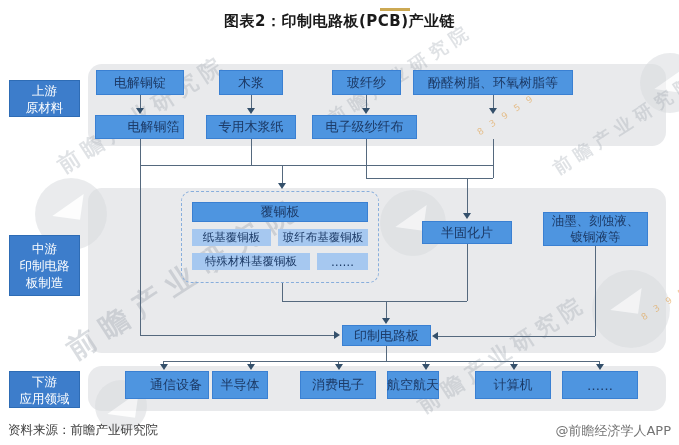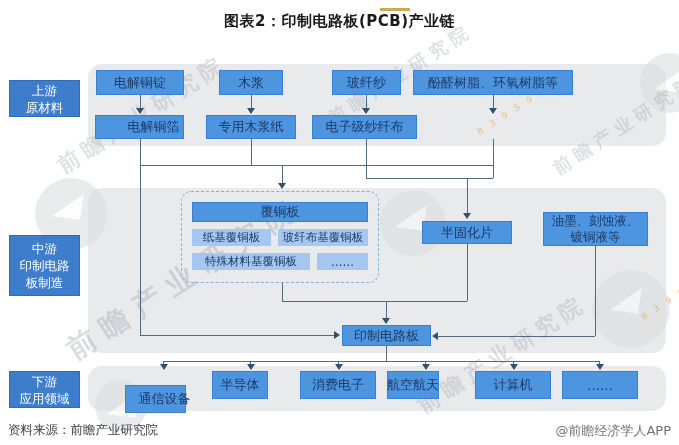--- a/index.html
+++ b/index.html
@@ -96,21 +96,21 @@
   <div class="box light" style="left:192px;top:245px;width:118px;height:17px;">特殊材料基覆铜板</div>
   <div class="box light" style="left:317px;top:245px;width:51px;height:17px;">……</div>
 
   <div class="box" style="left:422px;top:213px;width:90px;height:23px;">半固化片</div>
   <div class="box two-line" style="left:543px;top:204px;width:105px;height:34px;">
     <span>油墨、刻蚀液、</span>
     <span>镀铜液等</span>
   </div>
   <div class="box" style="left:342px;top:317px;width:89px;height:21px;">印制电路板</div>
 
-  <div class="box" style="left:125px;top:377px;width:61px;height:28px;padding-left:18px;">通信设备</div>
+  <div class="box" style="left:125px;top:363px;width:84px;height:28px;padding-left:18px;">通信设备</div>
   <div class="box" style="left:212px;top:363px;width:56px;height:28px;">半导体</div>
   <div class="box" style="left:300px;top:363px;width:76px;height:28px;">消费电子</div>
   <div class="box" style="left:387px;top:363px;width:52px;height:28px;">航空航天</div>
   <div class="box" style="left:475px;top:363px;width:76px;height:28px;">计算机</div>
   <div class="box" style="left:562px;top:363px;width:76px;height:28px;">……</div>
 
   <div class="ln" style="left:139.5px;top:87px;width:1px;height:14px;"></div>
     <div class="arr d" style="left:136px;top:100px;"></div>
   <div class="ln" style="left:250.5px;top:87px;width:1px;height:14px;"></div>
     <div class="arr d" style="left:247px;top:100px;"></div>

